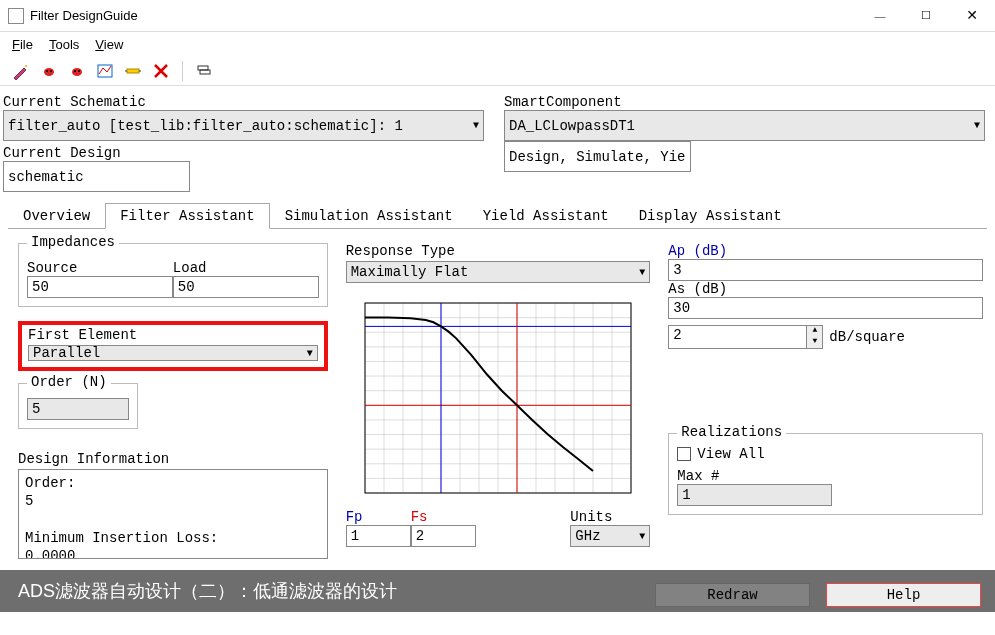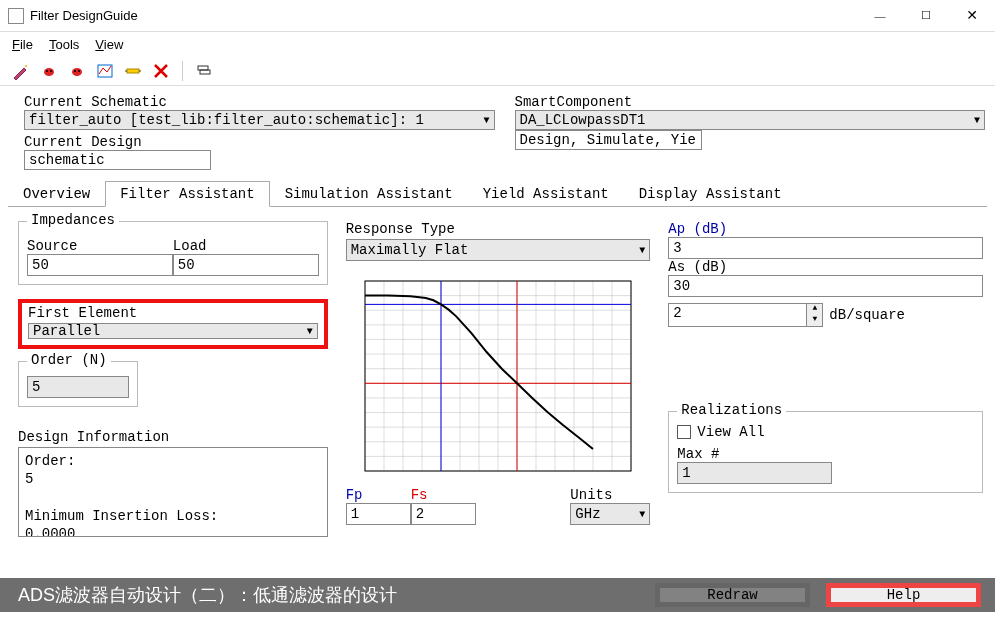--- a/index.html
+++ b/index.html
@@ -8,23 +8,23 @@
 .titlebar-icon { width: 16px; height: 16px; border: 1px solid #888; margin-right: 6px; }
 .titlebar-title { flex: 1; font-size: 13px; }
 .winbtn { width: 46px; height: 30px; display: flex; align-items: center; justify-content: center; font-family: "Segoe UI Symbol"; font-size: 11px; cursor: pointer; }
 .winbtn.close { font-size: 14px; }
 .menubar { height: 24px; display: flex; align-items: center; padding: 0 6px; font-size: 13px; gap: 4px; }
 .menu-item { padding: 2px 6px; cursor: pointer; }
 .menu-item u { text-decoration: underline; }
 .toolbar { height: 30px; display: flex; align-items: center; padding: 2px 10px; gap: 6px; border-bottom: 1px solid #ddd; }
 .tool-btn { width: 22px; height: 22px; display: flex; align-items: center; justify-content: center; cursor: pointer; font-size: 14px; }
 .tool-sep { width: 1px; height: 20px; background: #ccc; margin: 0 4px; }
-.form-area { padding: 4px 10px 0 24px; display: grid; grid-template-columns: 1fr 1fr; column-gap: 20px; font-family: "Courier New", monospace; font-size: 14px; }
+.form-area { padding: 4px 10px 0 3px; display: grid; grid-template-columns: 1fr 1fr; column-gap: 20px; font-family: "Courier New", monospace; font-size: 14px; }
 .form-label { margin-top: 4px; }
-.form-field { border: 1px solid #888; height: 20px; padding: 1px 4px; background: #fff; font: inherit; }
+.form-field { border: 1px solid #888; height: 31px; padding: 1px 4px; background: #fff; font: inherit; }
 .form-field.dropdown { background: #e8e8e8; display: flex; align-items: center; justify-content: space-between; }
 .dropdown-arrow { font-size: 10px; }
 .tabs { display: flex; margin: 10px 8px 0 8px; font-family: "Courier New", monospace; font-size: 14px; border-bottom: 1px solid #aaa; }
 .tab { padding: 4px 14px; cursor: pointer; position: relative; top: 1px; border: 1px solid transparent; }
 .tab.active { border: 1px solid #aaa; border-bottom: 1px solid #fff; background: #fff; }
 .content { display: flex; padding: 14px 12px 0 18px; gap: 18px; font-family: "Courier New", monospace; font-size: 14px; }
 .col1 { width: 310px; }
 .col2 { width: 305px; }
 .col3 { width: 315px; }
 .fieldset { position: relative; border: 1px solid #bbb; padding: 16px 8px 8px 8px; margin-bottom: 14px; }
@@ -57,23 +57,23 @@
 .param-input { width: 100%; height: 22px; border: 1px solid #888; padding: 1px 4px; font: inherit; }
 .db-row { display: flex; align-items: center; gap: 6px; }
 .db-spin { width: 155px; height: 24px; border: 1px solid #888; display: flex; }
 .db-spin-val { flex: 1; padding: 1px 4px; }
 .db-spin-btns { width: 16px; display: flex; flex-direction: column; border-left: 1px solid #888; }
 .db-spin-btn { flex: 1; font-size: 8px; text-align: center; background: #eee; cursor: pointer; line-height: 1; }
 .real-box { border: 1px solid #bbb; padding: 12px 12px 8px 8px; position: relative; margin-top: 84px; }
 .checkbox-row { display: flex; align-items: center; gap: 6px; margin-bottom: 6px; }
 .checkbox { width: 14px; height: 14px; border: 1px solid #555; }
 .max-input { width: 155px; height: 22px; border: 1px solid #888; background: #e8e8e8; padding: 1px 4px; font: inherit; }
-.overlay-bar { position: absolute; left: 0; right: 0; bottom: 23px; height: 34px; background: rgba(90,90,90,0.88); color: #fff; display: flex; align-items: center; padding: 0 18px; font-family: "Microsoft YaHei", sans-serif; font-size: 18px; }
+.overlay-bar { position: absolute; left: 0; right: 0; bottom: 23px; height: 42px; background: rgba(90,90,90,0.88); color: #fff; display: flex; align-items: center; padding: 0 18px; font-family: "Microsoft YaHei", sans-serif; font-size: 18px; }
 .overlay-buttons { position: absolute; right: 14px; bottom: 28px; display: flex; gap: 16px; }
-.overlay-btn { width: 155px; height: 24px; border: 5px solid #ef4444; background: #eee; font-family: "Courier New", monospace; font-size: 14px; display: flex; align-items: center; justify-content: center; cursor: pointer; }
+.overlay-btn { width: 155px; height: 24px; border: 1px solid #ef4444; background: #eee; font-family: "Courier New", monospace; font-size: 14px; display: flex; align-items: center; justify-content: center; cursor: pointer; }
 .overlay-btn.redraw { background: rgba(150,150,150,0.5); border-color: #666; }
 </style>
 </head>
 <body>
 
 <div class="titlebar">
   <div class="titlebar-icon"></div>
   <div class="titlebar-title">Filter DesignGuide</div>
   <div class="winbtn">—</div>
   <div class="winbtn">☐</div>

